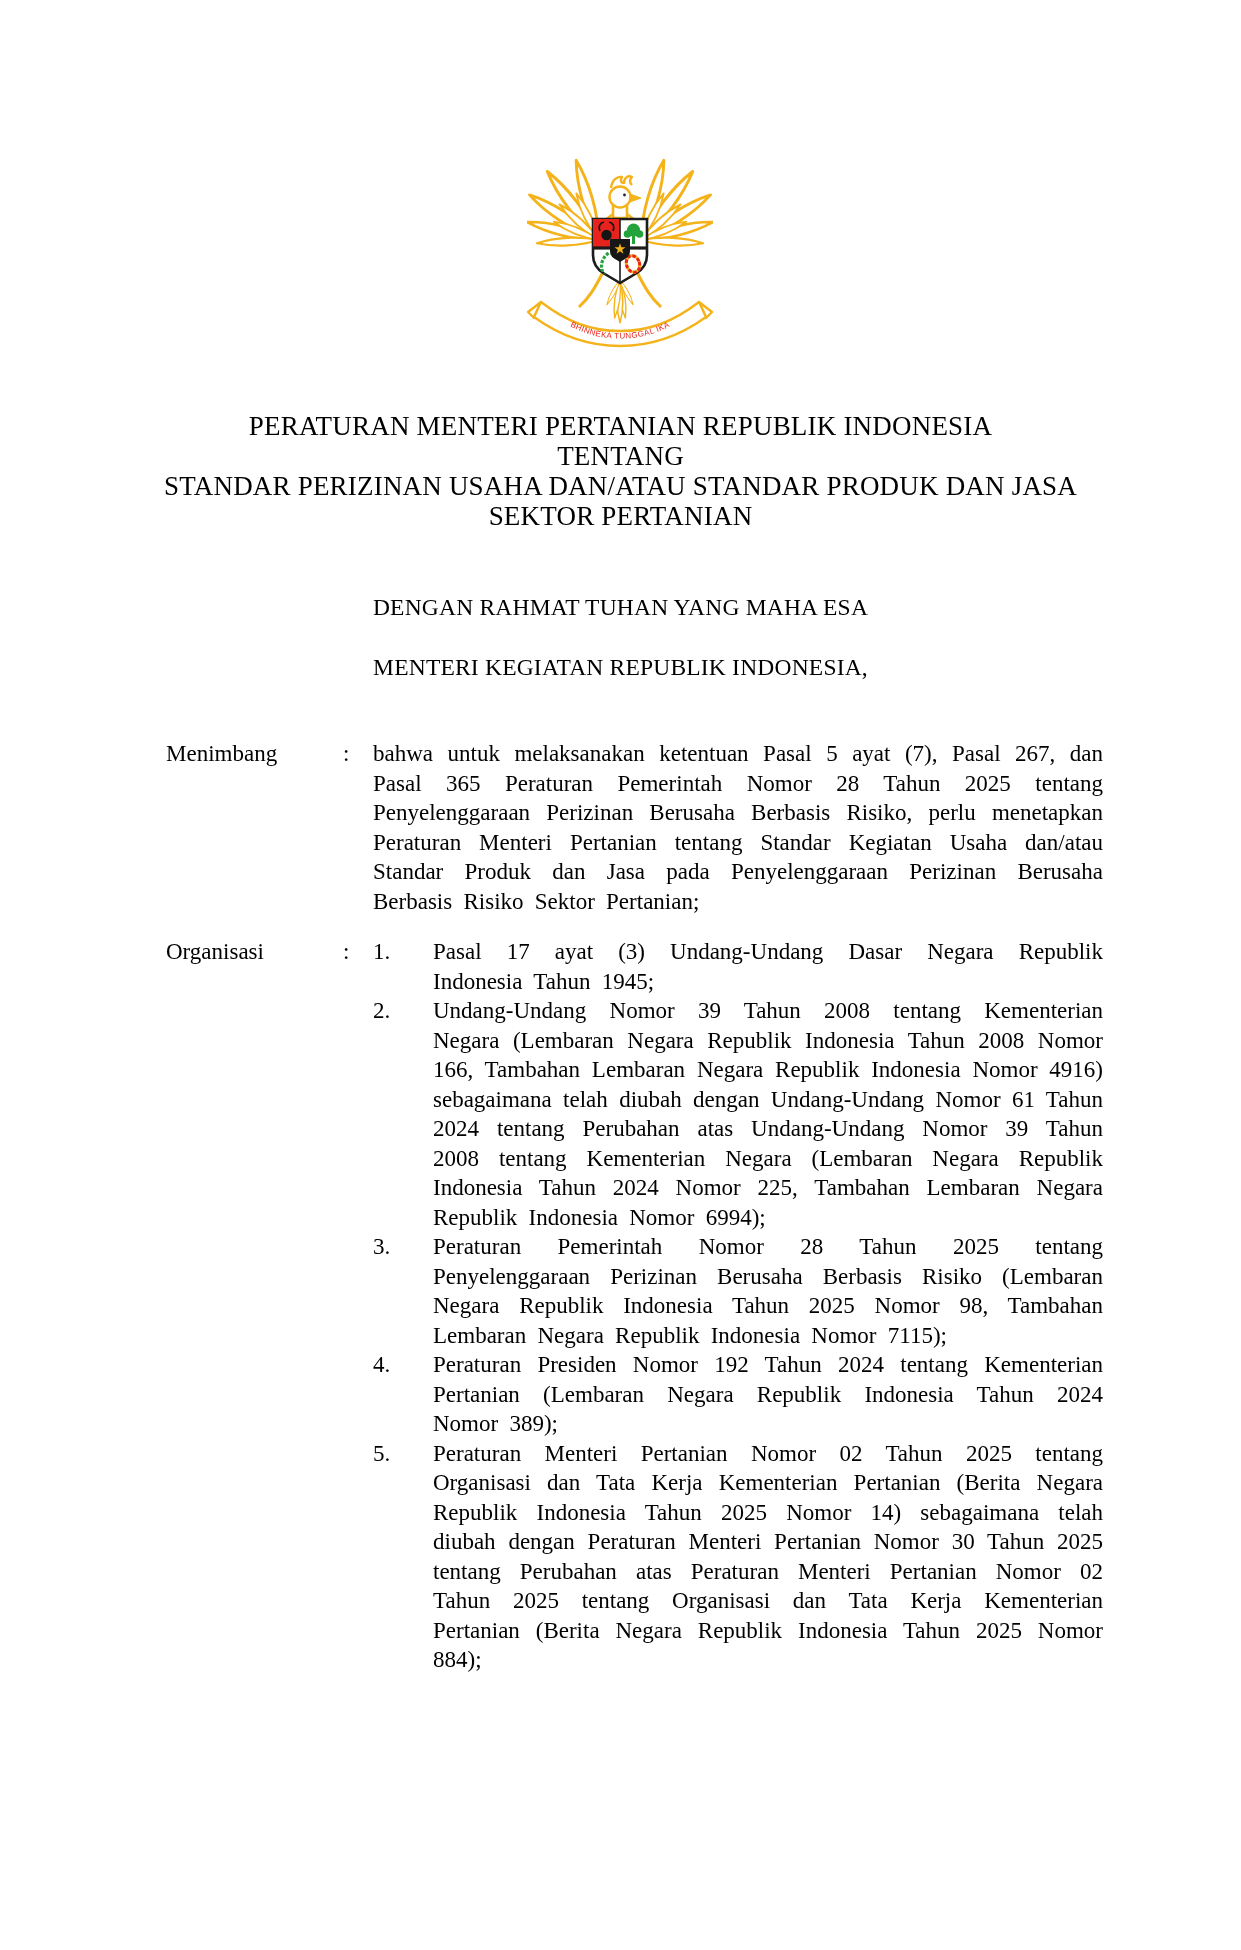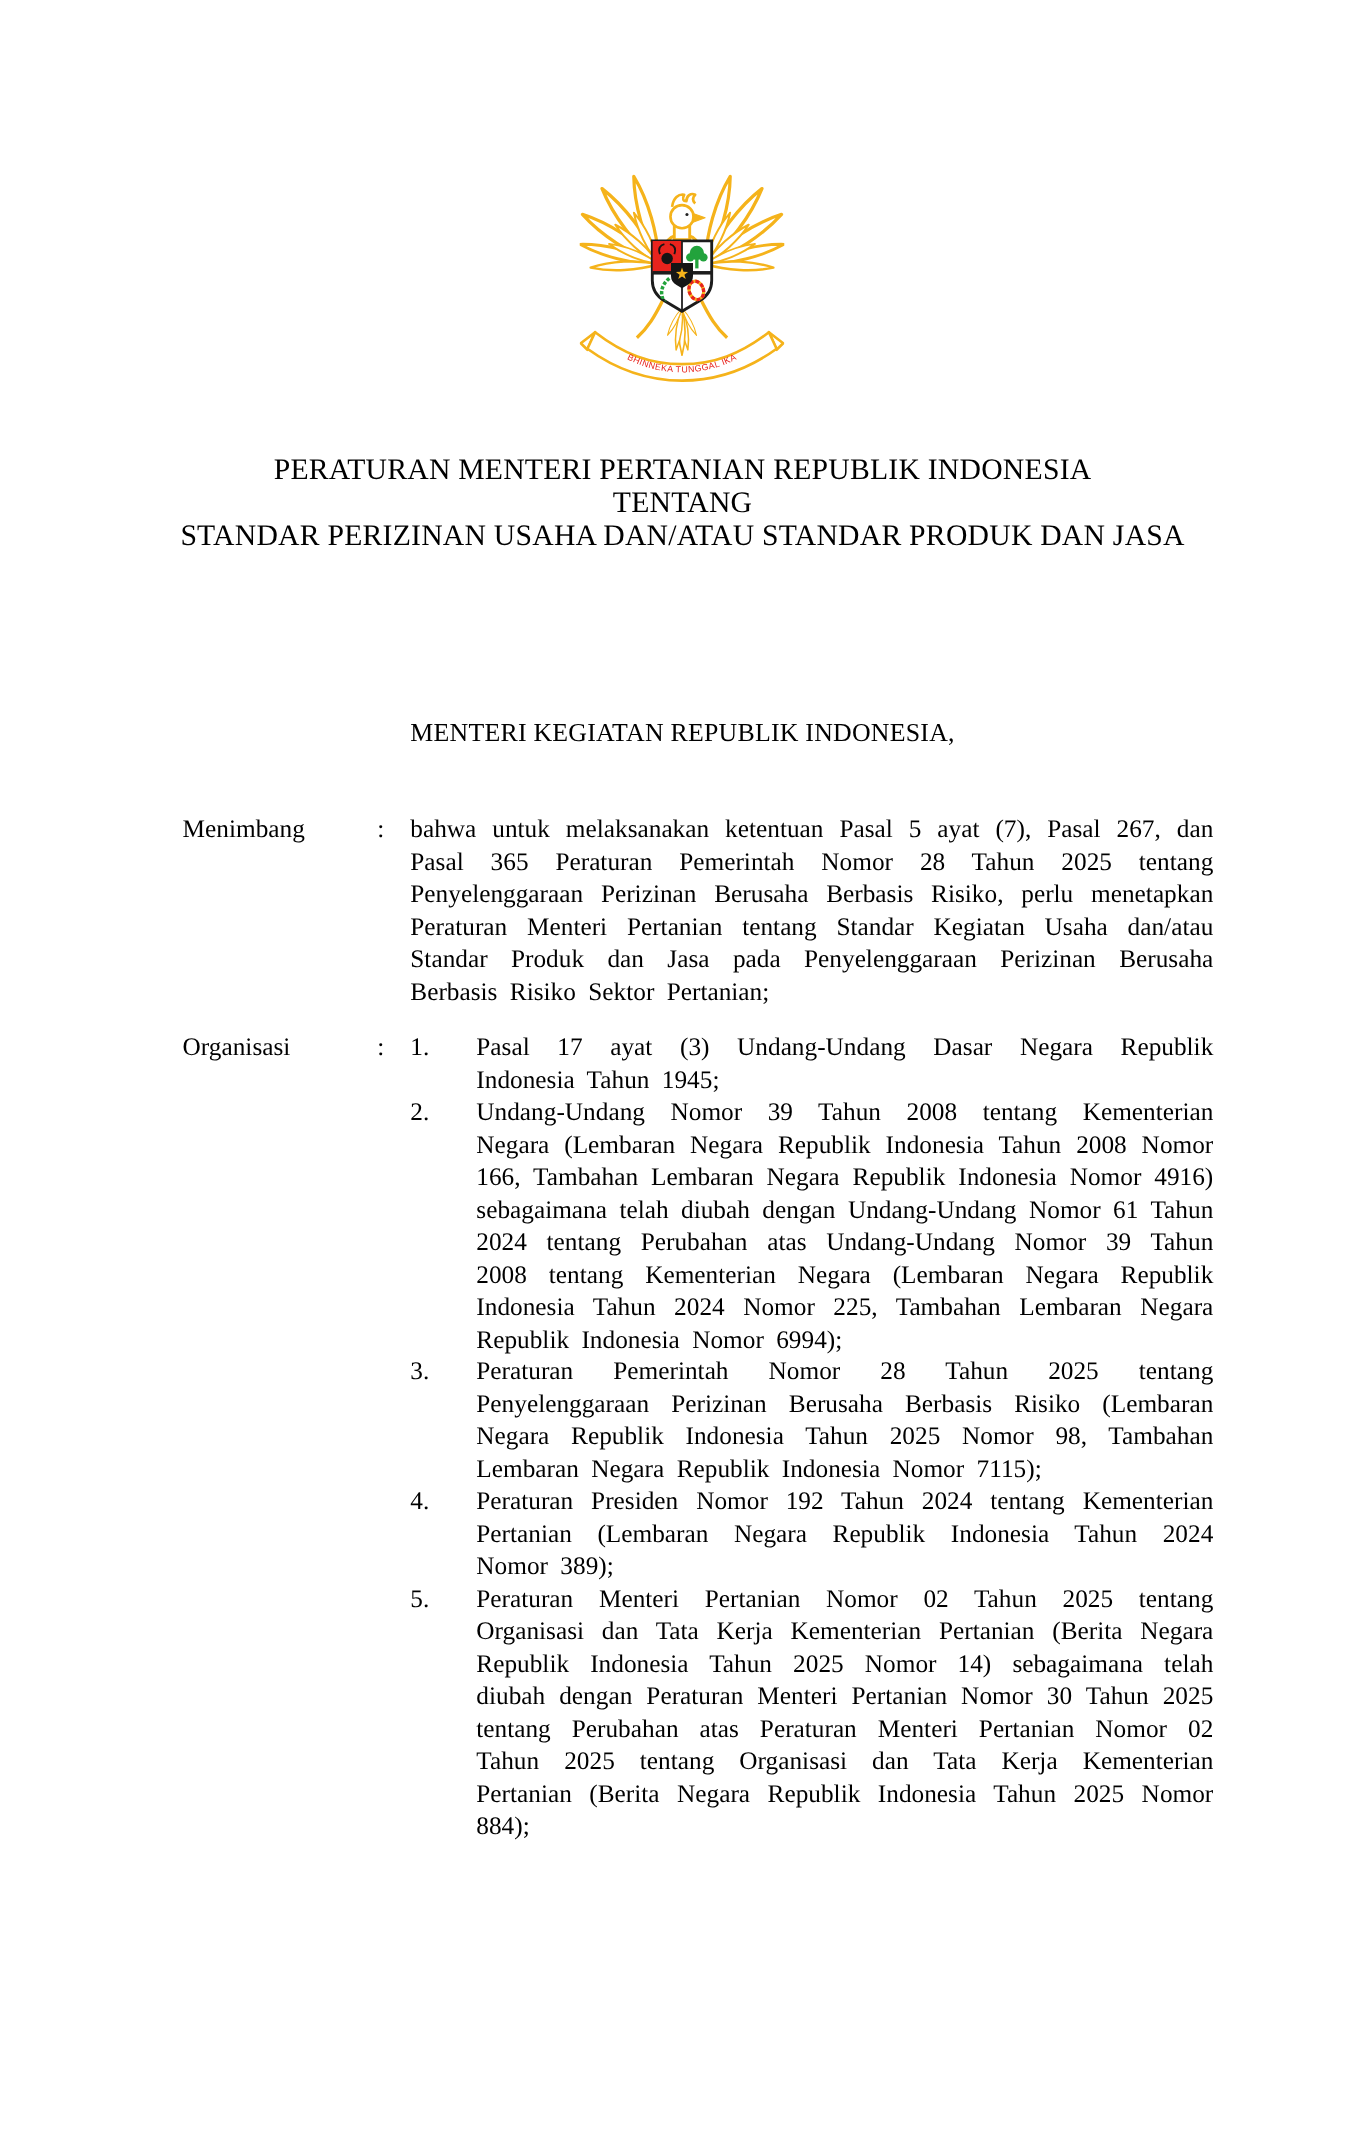--- a/index.html
+++ b/index.html
@@ -121,22 +121,24 @@
         <path fill="#161616" d="M83,87 L103,87 L103,99 Q103,104.5 98,107 L93,110 L88,107 Q83,104.5 83,99 Z"></path>
         <polygon fill="#F5B31B" points="93,91.2 94.35,95.14 98.52,95.21 95.19,97.71 96.41,101.69 93,99.3 89.59,101.69 90.81,97.71 87.48,95.21 91.65,95.14"></polygon>
       </g>
     </g>
   </svg>
 
   <div class="title-block">
     <div>PERATURAN MENTERI PERTANIAN REPUBLIK INDONESIA</div>
     <div>TENTANG</div>
     <div>STANDAR PERIZINAN USAHA DAN/ATAU STANDAR PRODUK DAN JASA</div>
+    <div>SEKTOR PERTANIAN</div>
   </div>
 
+  <div class="invocation">DENGAN RAHMAT TUHAN YANG MAHA ESA</div>
   <div class="authority">MENTERI KEGIATAN REPUBLIK INDONESIA,</div>
 
   <div class="clauses">
 
     <div class="clause">
       <div class="c-label">Menimbang</div>
       <div class="c-colon">:</div>
       <div class="c-body just">bahwa untuk melaksanakan ketentuan Pasal 5 ayat (7), Pasal 267, dan Pasal 365 Peraturan Pemerintah Nomor 28 Tahun 2025 tentang Penyelenggaraan Perizinan Berusaha Berbasis Risiko, perlu menetapkan Peraturan Menteri Pertanian tentang Standar Kegiatan Usaha dan/atau Standar Produk dan Jasa pada Penyelenggaraan Perizinan Berusaha Berbasis Risiko Sektor Pertanian;</div>
     </div>
 

